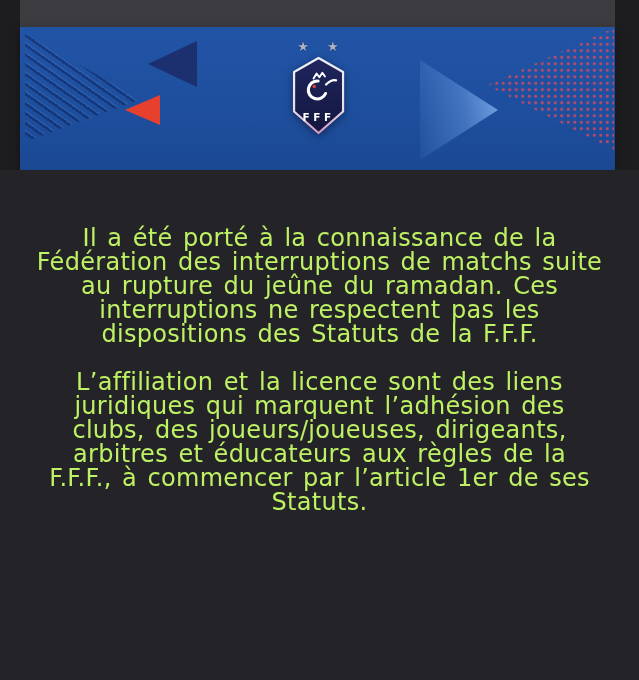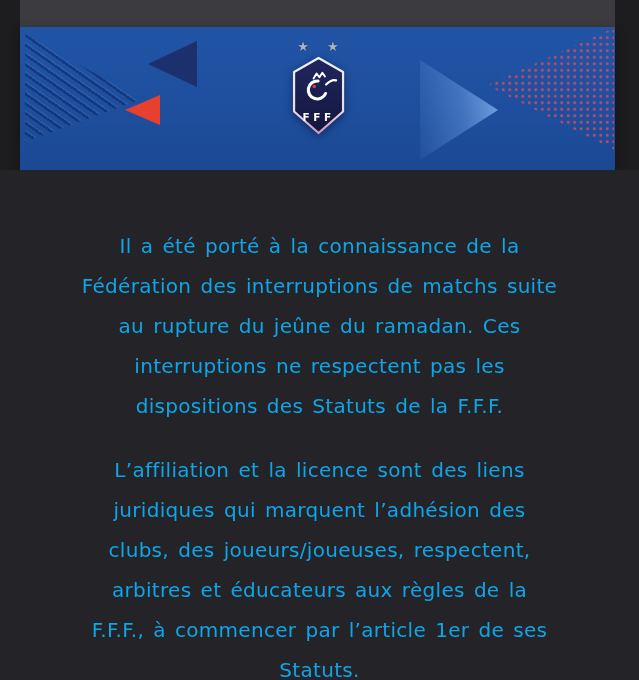--- a/index.html
+++ b/index.html
@@ -71,22 +71,22 @@
   }
   .crest{display:block;filter:drop-shadow(0 2px 4px rgba(0,0,20,.45));}
   
   .content{
     position:absolute;left:0;top:170px;width:639px;bottom:0;
     background:#242428;
     padding:56px 36px 0;box-sizing:border-box;
   }
   .content p{
     margin:0 0 24px;
-    color:#0ea5e9;
-    font-size:20px;line-height:40px;
+    color:#bef264;
+    font-size:24px;line-height:24px;
     letter-spacing:.3px;word-spacing:2.5px;
     text-align:center;
     white-space:pre-line;
   }
 </style>
 </head>
 <body>
 
 <div class="screen">
 
@@ -129,19 +129,19 @@
   </div>
 
   <div class="content">
     <p>Il a été porté à la connaissance de la
 Fédération des interruptions de matchs suite
 au rupture du jeûne du ramadan. Ces
 interruptions ne respectent pas les
 dispositions des Statuts de la F.F.F.</p>
     <p>L’affiliation et la licence sont des liens
 juridiques qui marquent l’adhésion des
-clubs, des joueurs/joueuses, respectent,
+clubs, des joueurs/joueuses, dirigeants,
 arbitres et éducateurs aux règles de la
 F.F.F., à commencer par l’article 1er de ses
 Statuts.</p>
   </div>
 
 </div>
 
 </body></html>

